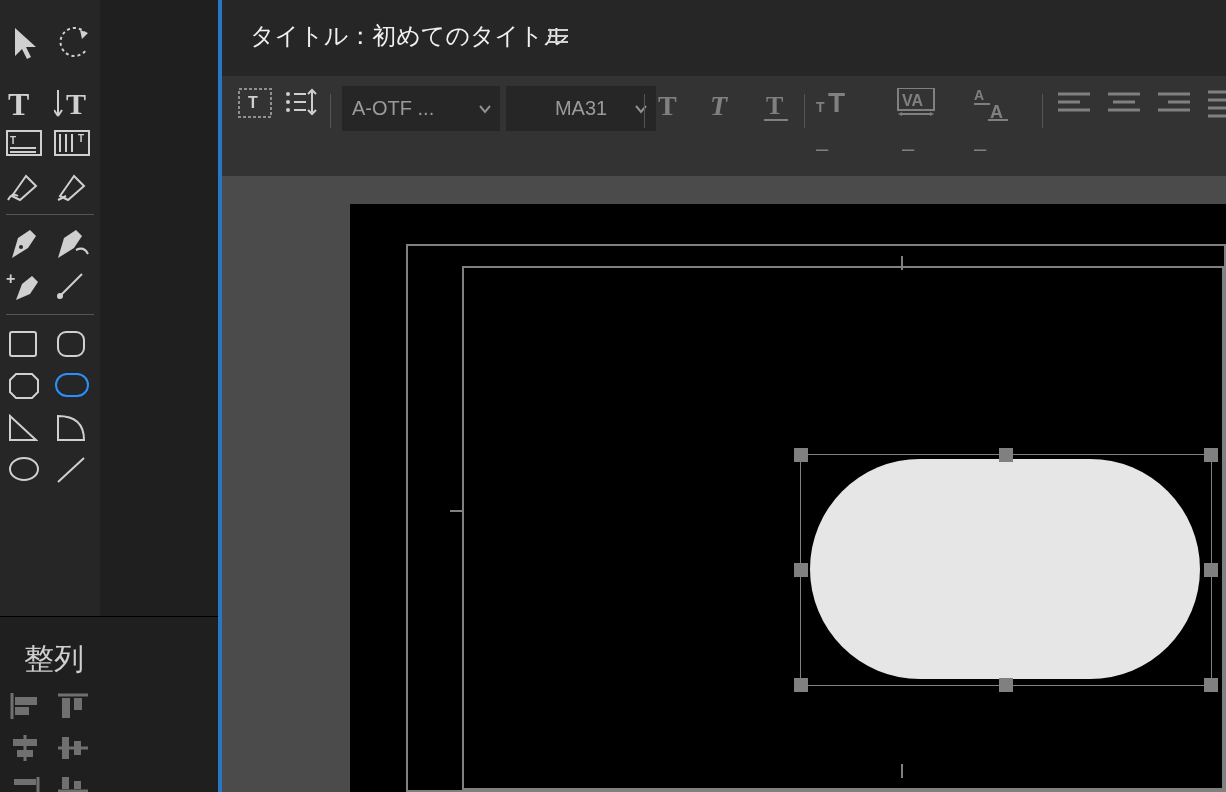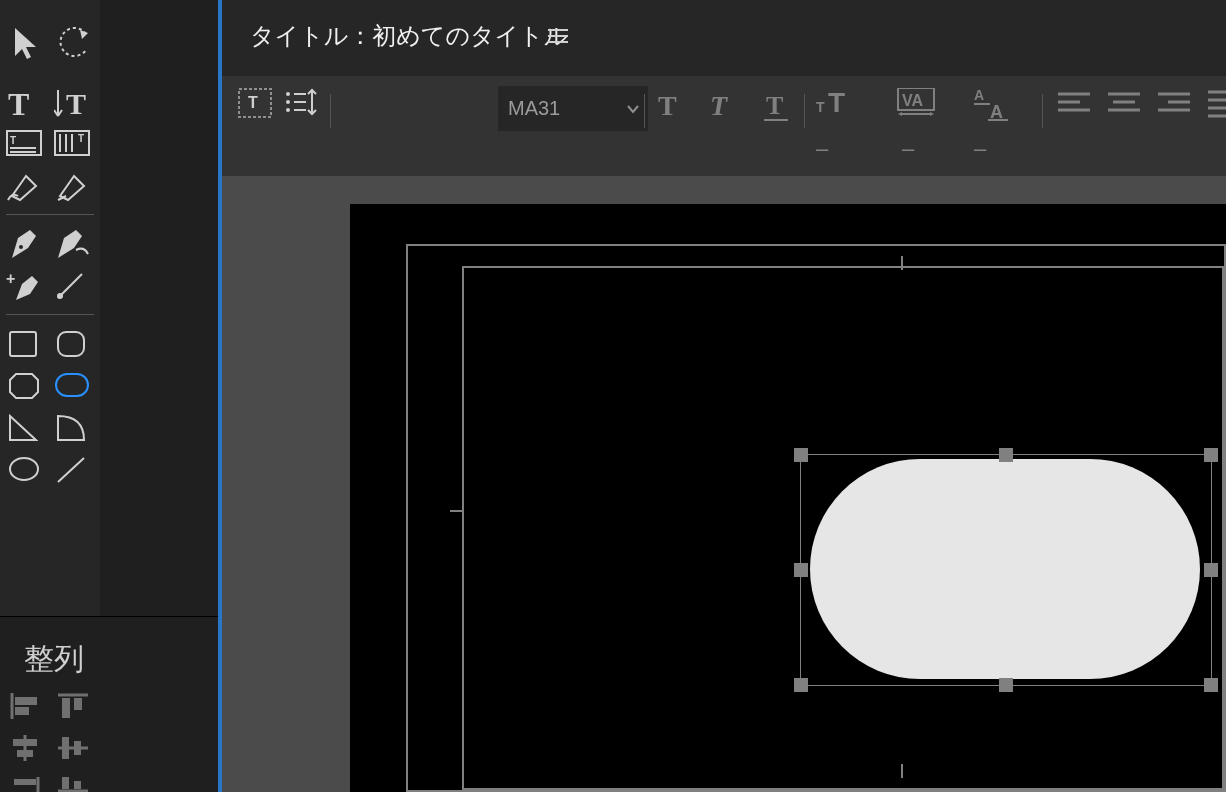--- a/index.html
+++ b/index.html
@@ -260,22 +260,28 @@
           <circle cx="4" cy="22" r="2" fill="#cfcfcf"></circle>
           <line x1="10" y1="6" x2="22" y2="6" stroke="#cfcfcf" stroke-width="2"></line>
           <line x1="10" y1="14" x2="22" y2="14" stroke="#cfcfcf" stroke-width="2"></line>
           <line x1="10" y1="22" x2="22" y2="22" stroke="#cfcfcf" stroke-width="2"></line>
           <path d="M28 2 L28 26 M24 6 L28 2 L32 6 M24 22 L28 26 L32 22" stroke="#cfcfcf" stroke-width="2" fill="none"></path>
         </svg>
     </div>
 
     <div class="tb-sep" style="left:108px;"></div>
 
-
-    <div class="dd" style="left:276px;top:10px;width:130px;">
+    <div class="dd" style="left:120px;top:10px;width:138px;">
+      <span>A-OTF ...</span>
+      <svg style="position:absolute;right:8px;top:18px;" width="14" height="10">
+          <path d="M2 2 L7 8 L12 2" fill="none" stroke="#909090" stroke-width="2"></path>
+        </svg>
+    </div>
+
+    <div class="dd" style="left:284px;top:10px;width:130px;justify-content:center;">
       <span>MA31</span>
       <svg style="position:absolute;right:8px;top:18px;" width="14" height="10">
           <path d="M2 2 L7 8 L12 2" fill="none" stroke="#909090" stroke-width="2"></path>
         </svg>
     </div>
 
     <div class="tb-sep" style="left:422px;"></div>
 
     <div class="t-icon" style="left:436px;top:14px;color:#808080;font:900 28px Georgia;">T</div>
     <div class="t-icon" style="left:488px;top:14px;color:#808080;font:italic 900 28px Georgia;">T</div>

